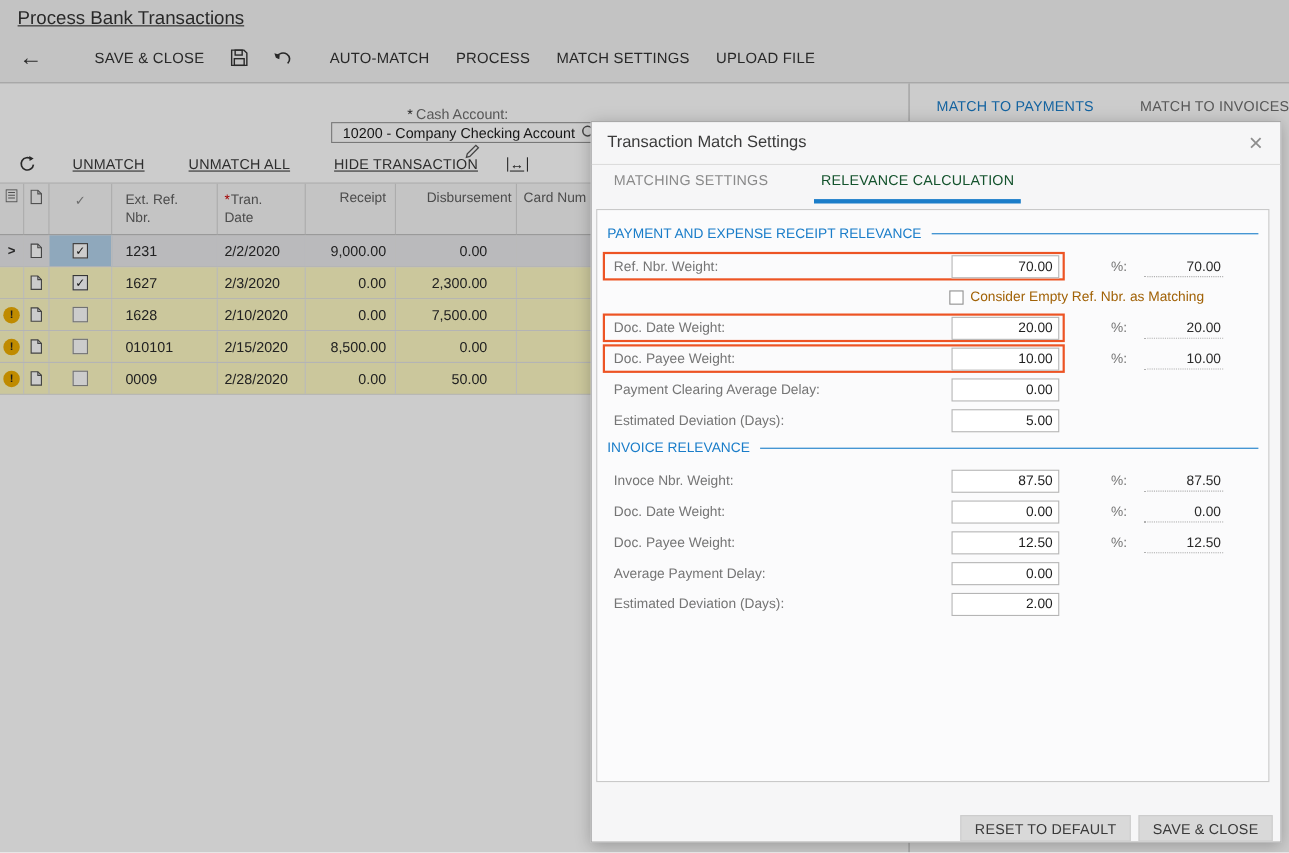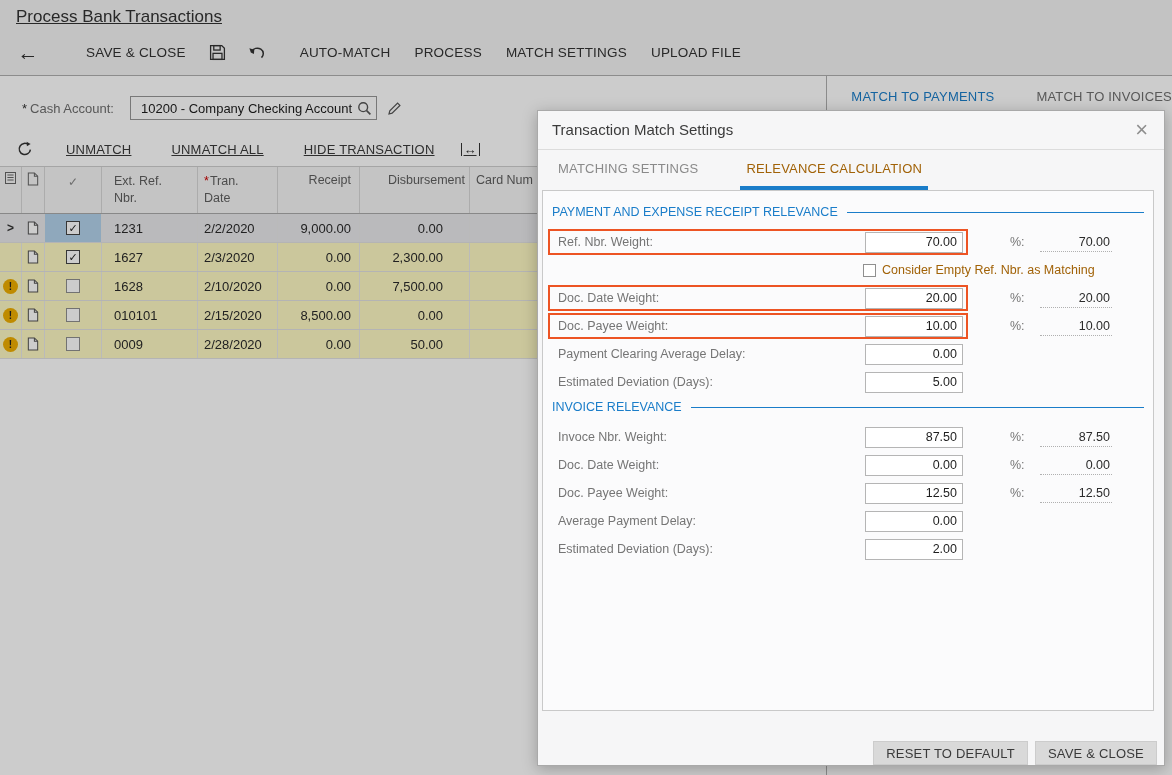--- a/index.html
+++ b/index.html
@@ -17,21 +17,21 @@
   .tb-back{font-size:21px;line-height:1;margin-right:32px;color:#333;}
   .tb-btn{font-size:13.5px;letter-spacing:.2px;padding:6px 12px;cursor:pointer;white-space:nowrap;}
   .gap-sm{margin:0 6px;}
   .content{position:relative;display:flex;height:699px;background:#fff;}
   .left-pane{width:831px;border-right:1px solid #aeaeae;background:#fff;}
   .right-pane{flex:1;background:#fff;padding:13px 0 0 24px;display:flex;gap:42px;}
   .rtab{font-size:13px;letter-spacing:.2px;cursor:pointer;white-space:nowrap;}
   .rtab.active{color:#1a7dc9;}
   .rtab.inactive{color:#6f6f6f;}
 
-  .cash-row{display:flex;align-items:center;margin:20px 0 12px 0;padding-left:22px;height:24px;}
+  .cash-row{display:flex;align-items:center;margin:20px 0 12px 0;padding-left:22px;height:24px;flex-direction:column;}
   .cash-label{width:108px;font-size:13px;color:#6e6e6e;}
   .cash-label .req{color:#333;margin-right:3px;}
   .lookup{display:flex;align-items:center;width:247px;height:24px;border:1px solid #979797;
     background:#fff;padding:0 4px 0 8px;}
   .lookup input{flex:1;border:none;outline:none;font-size:13px;color:#1c1c1c;
     font-family:"Liberation Sans",sans-serif;background:transparent;min-width:0;}
   .pencil{margin-left:10px;cursor:pointer;display:inline-flex;}
 
   .grid-toolbar{display:flex;align-items:center;height:34px;padding-left:12px;color:#3a3a3a;text-decoration:underline;}
   .gt-item{font-size:13px;letter-spacing:.2px;padding:5px 14px;cursor:pointer;white-space:nowrap;}
@@ -73,24 +73,24 @@
   .dim{position:absolute;left:0;top:0;width:1172px;height:775px;background:rgba(0,0,0,0.20);z-index:10;}
 
   
   .modal{position:absolute;left:537px;top:110px;width:628px;height:656px;z-index:20;
     background:#f6f6f7;border:1px solid #a9a9a9;box-shadow:0 3px 14px rgba(0,0,0,0.25);
     display:flex;flex-direction:column;}
   .m-title{height:39px;display:flex;align-items:center;padding:0 12px 0 14px;
     border-bottom:1px solid #dcdcdc;}
   .m-title-text{font-size:15px;color:#3b3b3b;flex:1;}
   .m-close{font-size:22px;color:#8e8e8e;cursor:pointer;line-height:1;padding:0 4px;}
-  .m-tabs{display:flex;align-items:flex-end;height:41px;padding-left:14px;gap:36px;}
+  .m-tabs{display:flex;align-items:center;height:41px;padding-left:14px;gap:36px;}
   .m-tab{font-size:13px;letter-spacing:.2px;padding:0 6px 10px 6px;cursor:pointer;border-bottom:4px solid transparent;}
   .m-tab.inactive{color:#8a8a8a;}
-  .m-tab.active{color:#a16207;border-bottom-color:#1a7dc9;}
+  .m-tab.active{color:#14532d;border-bottom-color:#1a7dc9;}
   .m-panel{margin:0 10px 17px 4px;border:1px solid #c9c9c9;background:#fbfbfc;
     height:524px;padding:10px 9px 0 5px;overflow:hidden;}
   .sect{display:flex;align-items:center;height:18px;margin:2px 0 7px 4px;}
   .sect-label{font-size:12.5px;color:#1a7dc9;white-space:nowrap;}
   .sect-line{flex:1;height:0;border-top:1px solid #1a7dc9;margin-left:9px;}
   .frow{display:flex;align-items:center;height:28px;}
   .wrap{display:flex;align-items:center;width:420px;height:26px;
     border:2px solid transparent;padding:0 3px 0 8px;}
   .wrap.hl{border-color:#ed5424;}
   .flabel{flex:1;font-size:12.5px;color:#757575;}

